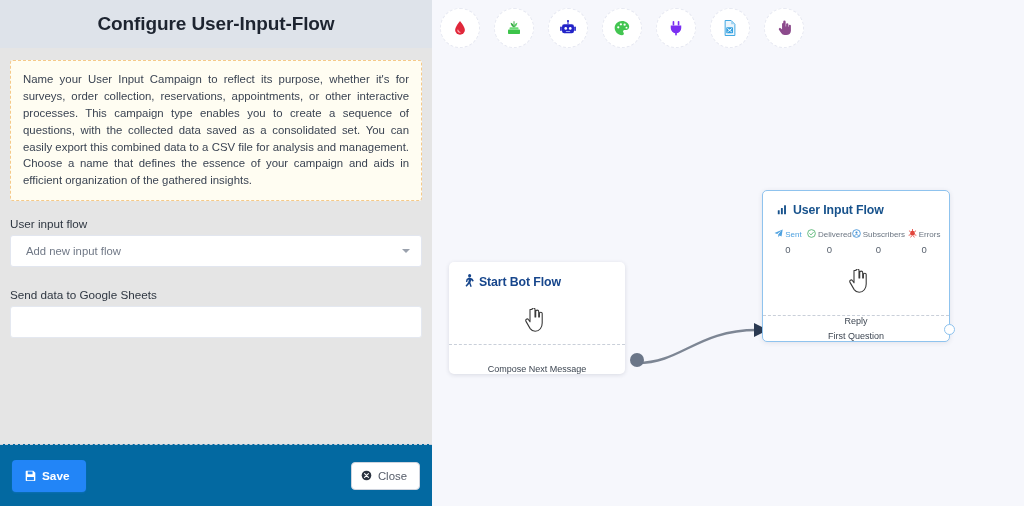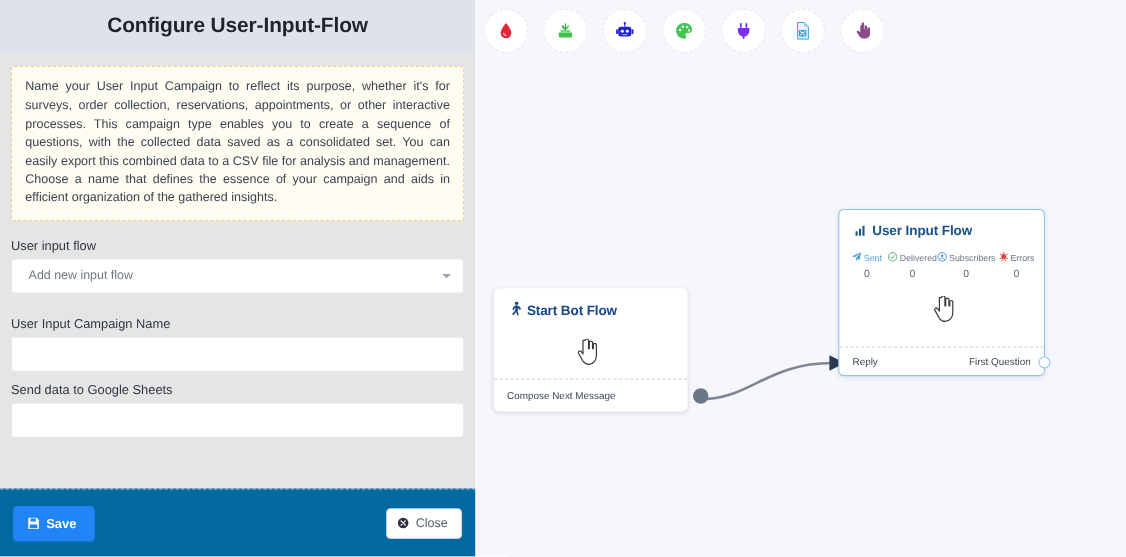--- a/index.html
+++ b/index.html
@@ -245,36 +245,38 @@
 
   .node-footer {
     position: absolute;
     left: 0; right: 0; bottom: 0;
     height: 26px;
     border-top: 1px dashed #c9cfd9;
     display: flex;
     align-items: center;
     justify-content: space-between;
     padding: 0 12px;
+    flex-direction: column;
   }
   .port-label {
     font-size: 9px;
     color: #3d4652;
   }
   .port-dot-out {
     position: absolute;
     right: -6px;
     top: 50%;
     margin-top: -5px;
     width: 11px; height: 11px;
     border-radius: 50%;
     background: #fff;
     border: 1.5px solid #8fc3ee;
   }
   .node-start .node-footer {
+    justify-content: flex-end;
     height: 30px;
     border-top: 1px dashed #c9cfd9;
   }
   .port-dot-filled {
     position: absolute;
     right: -19px;
     top: 50%;
     margin-top: -7px;
     width: 14px; height: 14px;
     border-radius: 50%;
@@ -314,24 +316,20 @@
       <div class="field">
         <label class="field-label">User input flow</label>
         <div class="select-box">
           <span class="select-value">Add new input flow</span>
           <span class="caret"></span>
         </div>
       </div>
 
       <div class="spacer-1"></div>
 
-      <div class="field">
-        <label class="field-label">User Input Campaign Name</label>
-        <input class="text-input" type="text" value="" style="">
-      </div>
 
 
       <div class="field">
         <label class="field-label">Send data to Google Sheets</label>
         <input class="text-input" type="text" value="" style="">
       </div>
 
     </div>
 
     <div class="panel-footer">

